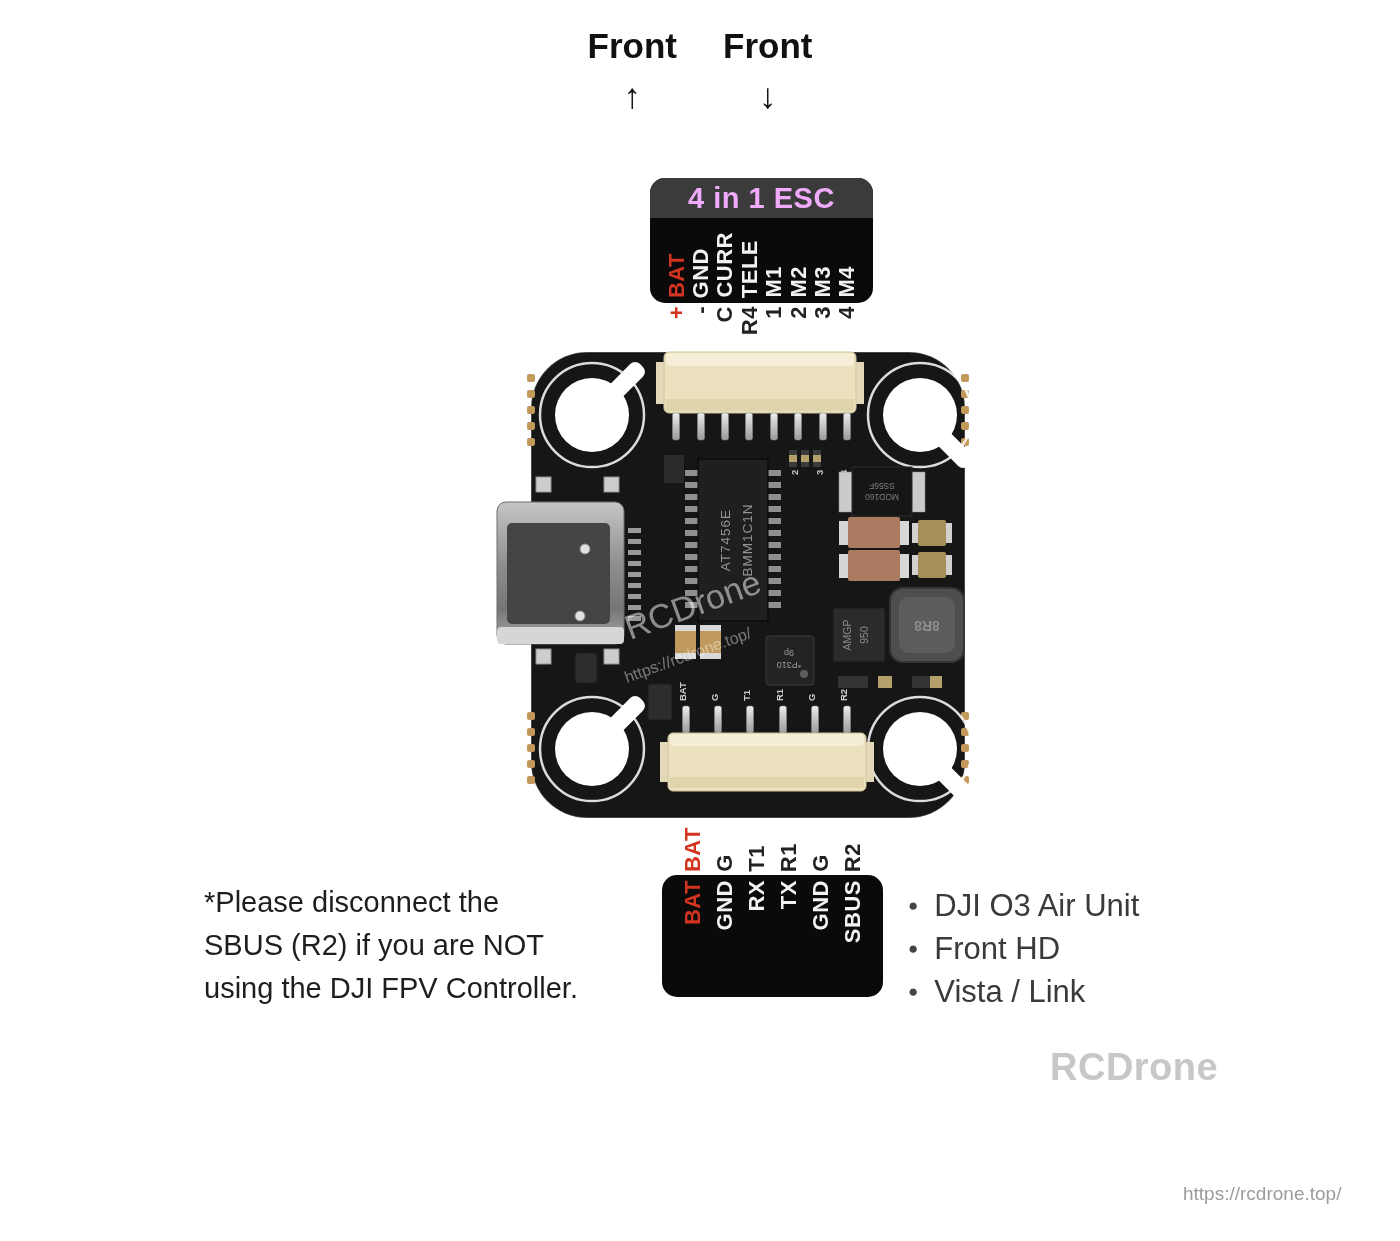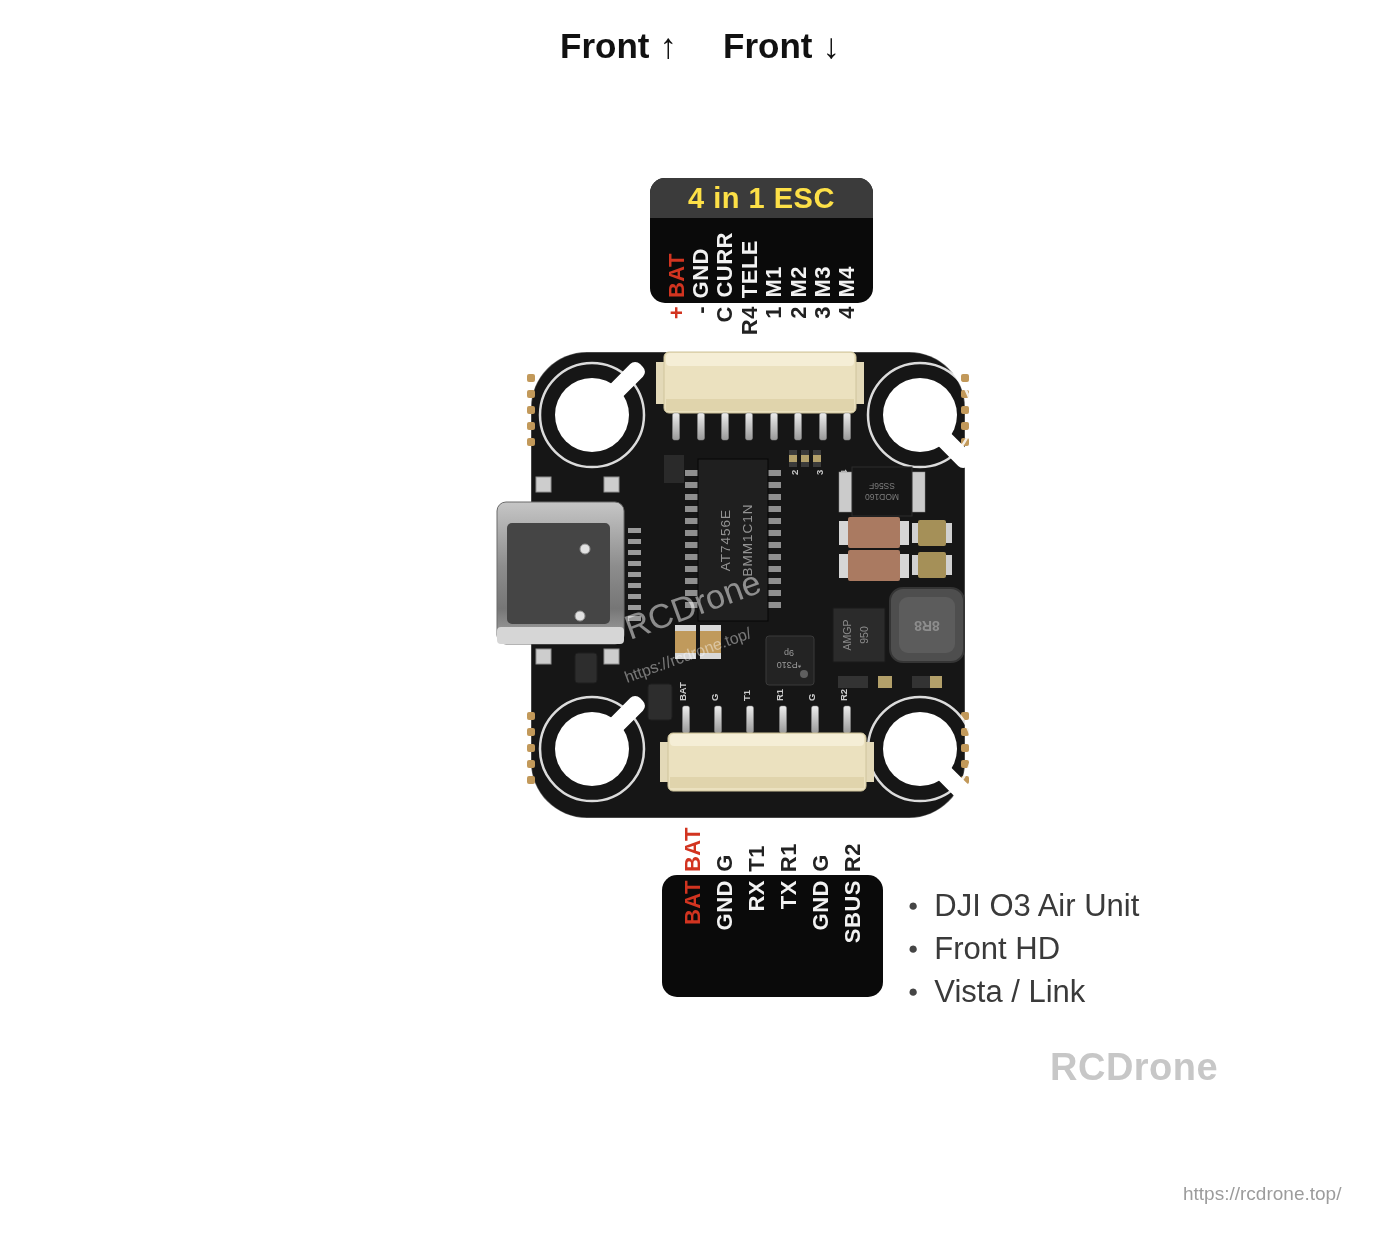--- a/index.html
+++ b/index.html
@@ -8,26 +8,26 @@
     position:relative; width:1400px; height:1241px; background:#ffffff;
     font-family:"Liberation Sans","DejaVu Sans",sans-serif; overflow:hidden;
   }
   .abs { position:absolute; }
 
   
   .title-row {
     left:0; top:26px; width:100%; display:flex; justify-content:center;
     gap:46px; font-size:35px; font-weight:bold; color:#111;
   }
-  .title-pair { display:flex; align-items:center; gap:10px; }
+  .title-pair { display:flex; align-items:center; gap:10px;flex-direction:column; }
 
   
   .label-box { background:#0a0a0a; border-radius:15px; overflow:hidden; }
   .box-band {
-    background:#3b3b3b; color:#fde047; font-weight:bold; font-size:29px;
+    background:#3b3b3b; color:#f0abfc; font-weight:bold; font-size:29px;
     display:flex; align-items:center; justify-content:center; height:40px;
     letter-spacing:0.5px;
   }
   .pin-grid { display:grid; padding:0 14px; }
   .cols8 { grid-template-columns:repeat(8,1fr); }
   .cols6 { grid-template-columns:repeat(6,1fr); }
   .align-bottom { align-items:end; }
   .align-top { align-items:start; }
   .vlabel {
     writing-mode:vertical-rl; transform:rotate(180deg);
@@ -354,20 +354,25 @@
     <div class="pin-grid cols6 align-top" id="hd-pins">
       <span class="vlabel accent">BAT</span>
       <span class="vlabel">GND</span>
       <span class="vlabel">RX</span>
       <span class="vlabel">TX</span>
       <span class="vlabel">GND</span>
       <span class="vlabel">SBUS</span>
     </div>
   </div>
 
+  <div class="abs note">
+    <div>*Please disconnect the</div>
+    <div>SBUS (R2) if you are NOT</div>
+    <div>using the DJI FPV Controller.</div>
+  </div>
 
   <div class="abs syslist">
     <div class="syslist-row">
       <span class="bullet">●</span>
       <span class="syslist-label">DJI O3 Air Unit</span>
     </div>
     <div class="syslist-row">
       <span class="bullet">●</span>
       <span class="syslist-label">Front HD</span>
     </div>

